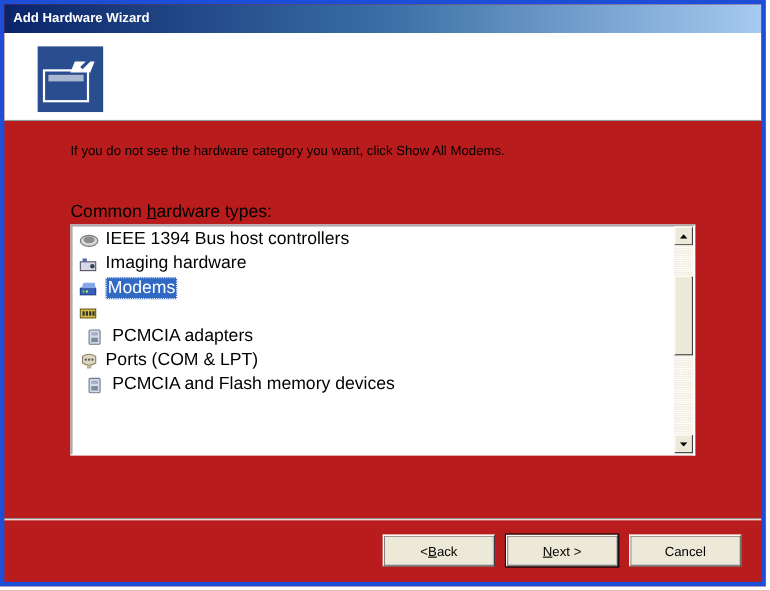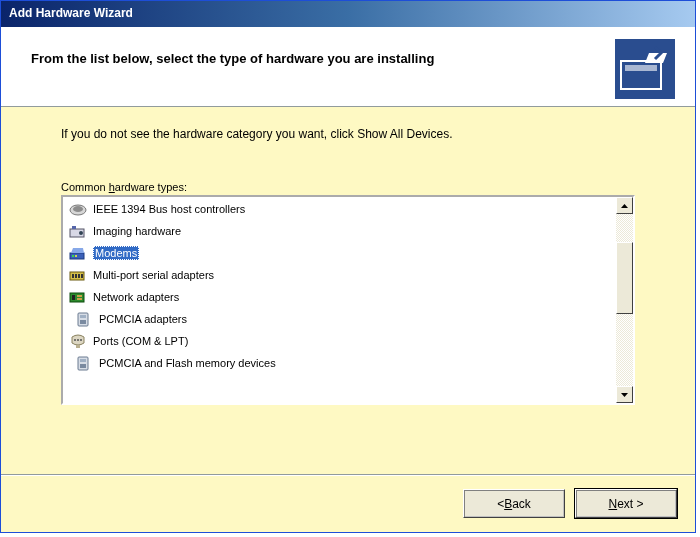--- a/index.html
+++ b/index.html
@@ -7,22 +7,22 @@
     font-family: Tahoma, Arial, sans-serif;
     font-size: 11px;
     background: #fff;
     width: 700px;
     height: 537px;
     overflow: hidden;
   }
   .window {
     width: 696px;
     height: 533px;
-    border: 1px solid #1d4ed8;
-    background: #fef9c3;
+    border: 4px solid #1d4ed8;
+    background: #b91c1c;
     position: relative;
   }
   .titlebar {
     height: 26px;
     background: linear-gradient(to right, #0a246a 0%, #3a6ea5 50%, #a6caf0 100%);
     color: #fff;
     font-weight: bold;
     font-size: 12px;
     padding: 5px 8px 0 8px;
   }
@@ -49,21 +49,21 @@
   }
   .content {
     padding: 20px 60px 0 60px;
   }
   .instruction {
     font-size: 12px;
     color: #000;
     margin-bottom: 40px;
   }
   .list-label {
-    font-size: 11px;
+    font-size: 16px;
     color: #000;
     margin-bottom: 2px;
   }
   .list-label .u { text-decoration: underline; }
   .listbox-wrap {
     border: 2px inset #fff;
     background: #fff;
     height: 210px;
     position: relative;
     display: flex;
@@ -105,21 +105,21 @@
     background: #ece9d8;
     border: 1px solid #fff;
     border-right-color: #404040;
     border-bottom-color: #404040;
   }
   .list-item {
     display: flex;
     align-items: center;
     height: 22px;
     padding-left: 6px;
-    font-size: 11px;
+    font-size: 16px;
     color: #000;
     white-space: nowrap;
   }
   .list-item .icon {
     width: 18px;
     height: 16px;
     margin-right: 6px;
     display: inline-flex;
     align-items: center;
     justify-content: center;
@@ -170,34 +170,33 @@
 </head>
 <body>
 
 <div class="window">
 
   <div class="titlebar">
     <span>Add Hardware Wizard</span>
   </div>
 
   <div class="header-panel">
-    <div class="header-text">From the list below, select the type of hardware you are installing</div>
     <div class="header-icon">
       <svg viewBox="0 0 60 60" width="60" height="60">
         <rect x="0" y="0" width="60" height="60" fill="#2a4d8f"></rect>
         <rect x="6" y="22" width="40" height="28" fill="none" stroke="#fff" stroke-width="2"></rect>
         <rect x="10" y="26" width="32" height="6" fill="#fff" opacity="0.6"></rect>
         <path d="M34 14 l18 0 l-4 10 l-18 0 z" fill="#fff"></path>
         <path d="M40 8 l6 6 l-6 6" fill="none" stroke="#2a4d8f" stroke-width="3"></path>
       </svg>
     </div>
   </div>
 
   <div class="content">
-    <div class="instruction">If you do not see the hardware category you want, click Show All Devices.</div>
+    <div class="instruction">If you do not see the hardware category you want, click Show All Modems.</div>
 
     <div class="list-label">
       <span>Common </span><span class="u">h</span><span>ardware types:</span>
     </div>
 
     <div class="listbox-wrap">
       <div class="listbox" id="listbox">
           <div class="list-item">
             <span class="icon">
               <svg width="18" height="16">
@@ -231,32 +230,20 @@
           <div class="list-item">
             <span class="icon">
               <svg width="18" height="16">
                 <rect x="1" y="5" width="14" height="8" fill="#d6c04a" stroke="#6b5b10"></rect>
                 <rect x="3" y="7" width="2" height="4" fill="#333"></rect>
                 <rect x="6" y="7" width="2" height="4" fill="#333"></rect>
                 <rect x="9" y="7" width="2" height="4" fill="#333"></rect>
                 <rect x="12" y="7" width="2" height="4" fill="#333"></rect>
               </svg>
             </span>
-            <span>Multi-port serial adapters</span>
-          </div>
-          <div class="list-item">
-            <span class="icon">
-              <svg width="18" height="16">
-                <rect x="1" y="4" width="14" height="9" fill="#2c8a2c" stroke="#0d4d0d"></rect>
-                <rect x="3" y="6" width="3" height="5" fill="#222"></rect>
-                <rect x="8" y="6" width="5" height="2" fill="#c9a24a"></rect>
-                <rect x="8" y="9" width="5" height="2" fill="#c9a24a"></rect>
-              </svg>
-            </span>
-            <span>Network adapters</span>
           </div>
           <div class="list-item indent">
             <span class="icon">
               <svg width="18" height="16">
                 <rect x="3" y="2" width="10" height="13" rx="1" fill="#d7dde6" stroke="#6a7a90"></rect>
                 <rect x="5" y="4" width="6" height="3" fill="#a0b0c4"></rect>
                 <rect x="5" y="9" width="6" height="4" fill="#7a8aa0"></rect>
               </svg>
             </span>
             <span>PCMCIA adapters</span>
@@ -307,15 +294,18 @@
   <div class="button-row">
     <div class="btn">
       <span>&lt; </span>
         <span class="u">B</span>
         <span>ack</span>
     </div>
     <div class="btn default">
       <span class="u">N</span>
         <span>ext &gt;</span>
     </div>
+    <div class="btn">
+      <span>Cancel</span>
+    </div>
   </div>
 
 </div>
 
 </body></html>

